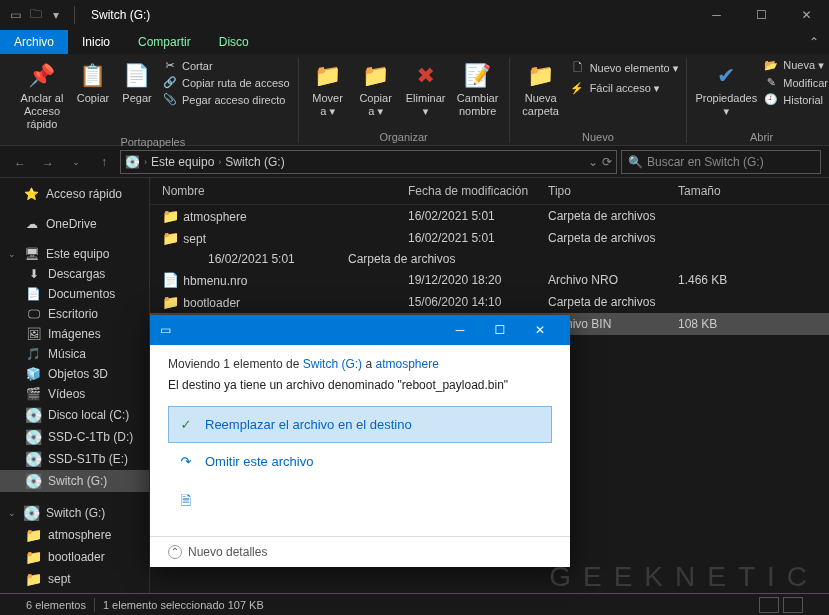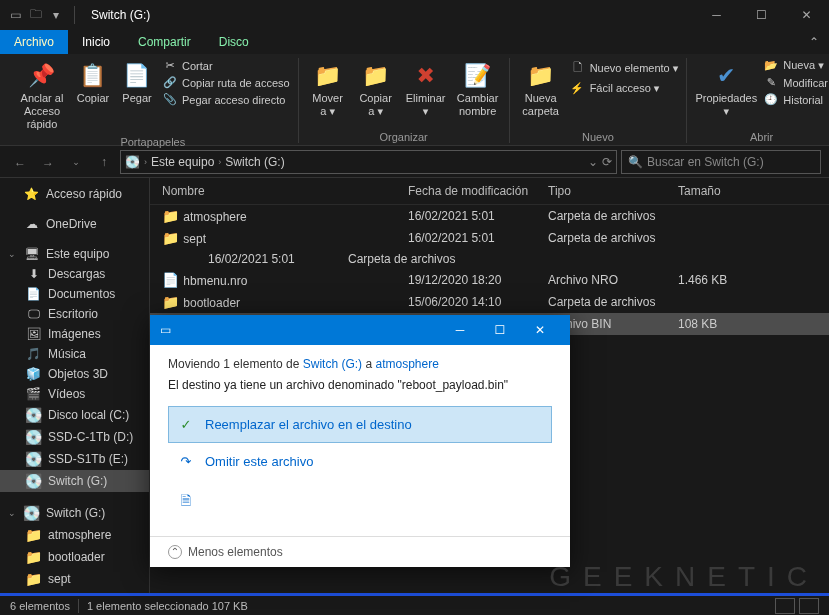--- a/index.html
+++ b/index.html
@@ -50,21 +50,21 @@
 .filepane { flex: 1; background: #191919; }
 .filehead { display: flex; padding: 6px 12px; font-size: 12px; color: #bbb; border-bottom: 1px solid #2a2a2a; }
 .col-name { width: 200px; }
 .col-date { width: 140px; margin-left: 46px; }
 .col-type { width: 130px; }
 .col-size { width: 80px; }
 .filerow { display: flex; padding: 3px 12px; font-size: 12px; color: #ccc; align-items: center; }
 .filerow.selected { background: #4d4d4d; }
 .filerow .ic { width: 18px; display: inline-flex; }
 
-.statusbar { position: absolute; bottom: 0; left: 0; right: 0; height: 22px; background: #191919; border-top: 3px solid #1d4ed8; display: flex; align-items: center; padding: 0 10px; font-size: 11px; color: #bbb; gap: 8px; }
+.statusbar { position: absolute; bottom: 0; left: 0; right: 0; height: 22px; background: #191919; border-top: 1px solid #1d4ed8; display: flex; align-items: center; padding: 0 26px; font-size: 11px; color: #bbb; gap: 8px; }
 .statusbar .sep { width: 1px; height: 14px; background: #444; }
 .statusbar .views { margin-left: auto; display: flex; gap: 4px; }
 .statusbar .views .vb { width: 20px; height: 16px; border: 1px solid #555; }
 
 .dialog { position: absolute; left: 150px; top: 315px; width: 420px; background: #fff; box-shadow: 0 5px 25px rgba(0,0,0,0.6); font-size: 13px; color: #000; }
 .dlg-title { height: 30px; background: #0078d7; color: #fff; display: flex; align-items: center; padding: 0 10px; font-size: 12px; }
 .dlg-title .dlg-ic { margin-right: 6px; }
 .dlg-title .dlg-controls { margin-left: auto; display: flex; }
 .dlg-title .dlg-controls .dc { width: 40px; height: 30px; display: flex; align-items: center; justify-content: center; color: #fff; }
 .dlg-body { padding: 12px 18px; }
@@ -401,17 +401,17 @@
     <div class="dlg-opt">
       <span class="oi" style="color:#0066cc">↷</span>
       <span>Omitir este archivo</span>
     </div>
     <div class="dlg-opt">
       <span class="oi">🗎</span>
     </div>
   </div>
   <div class="dlg-foot">
     <span style="border:1px solid #999;border-radius:50%;width:14px;height:14px;display:inline-flex;align-items:center;justify-content:center;font-size:10px">⌃</span>
-    <span>Menos elementos</span>
+    <span>Nuevo detalles</span>
   </div>
 </div>
 
 <div class="watermark">GEEKNETIC</div>
 
 </body></html>

